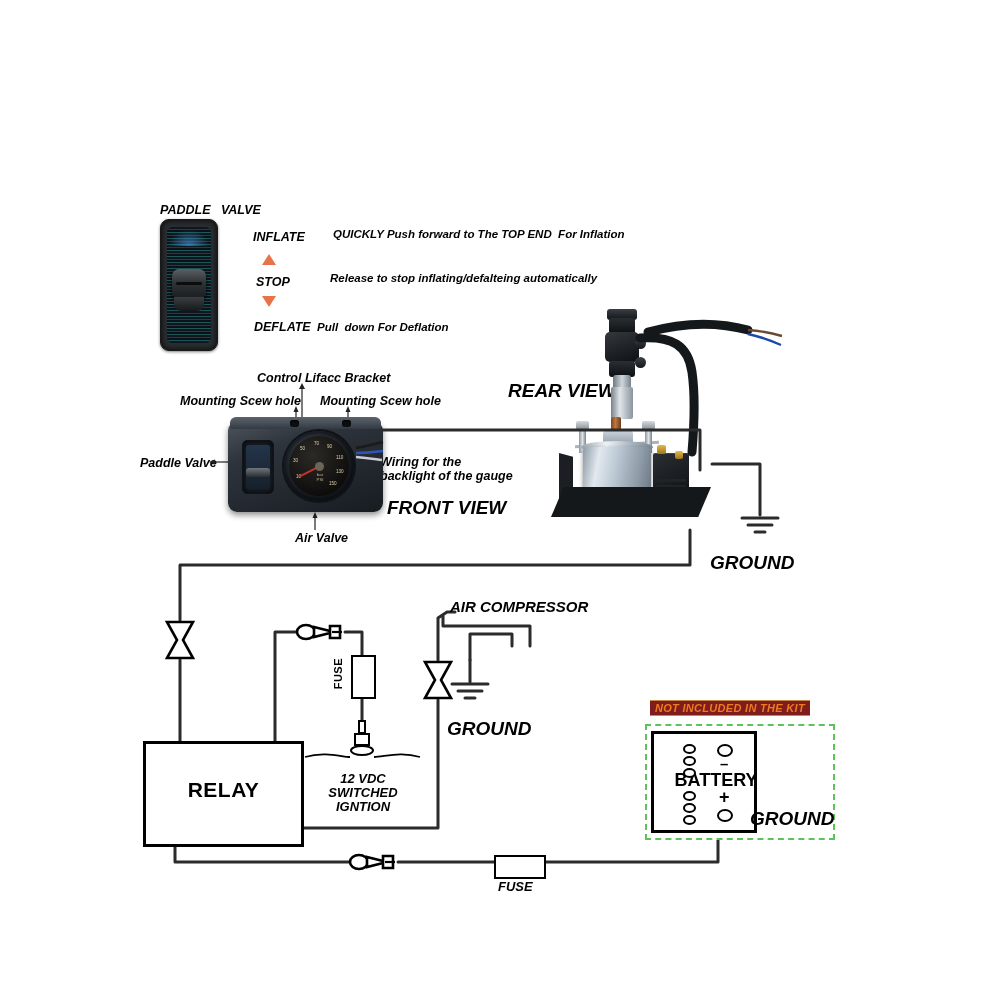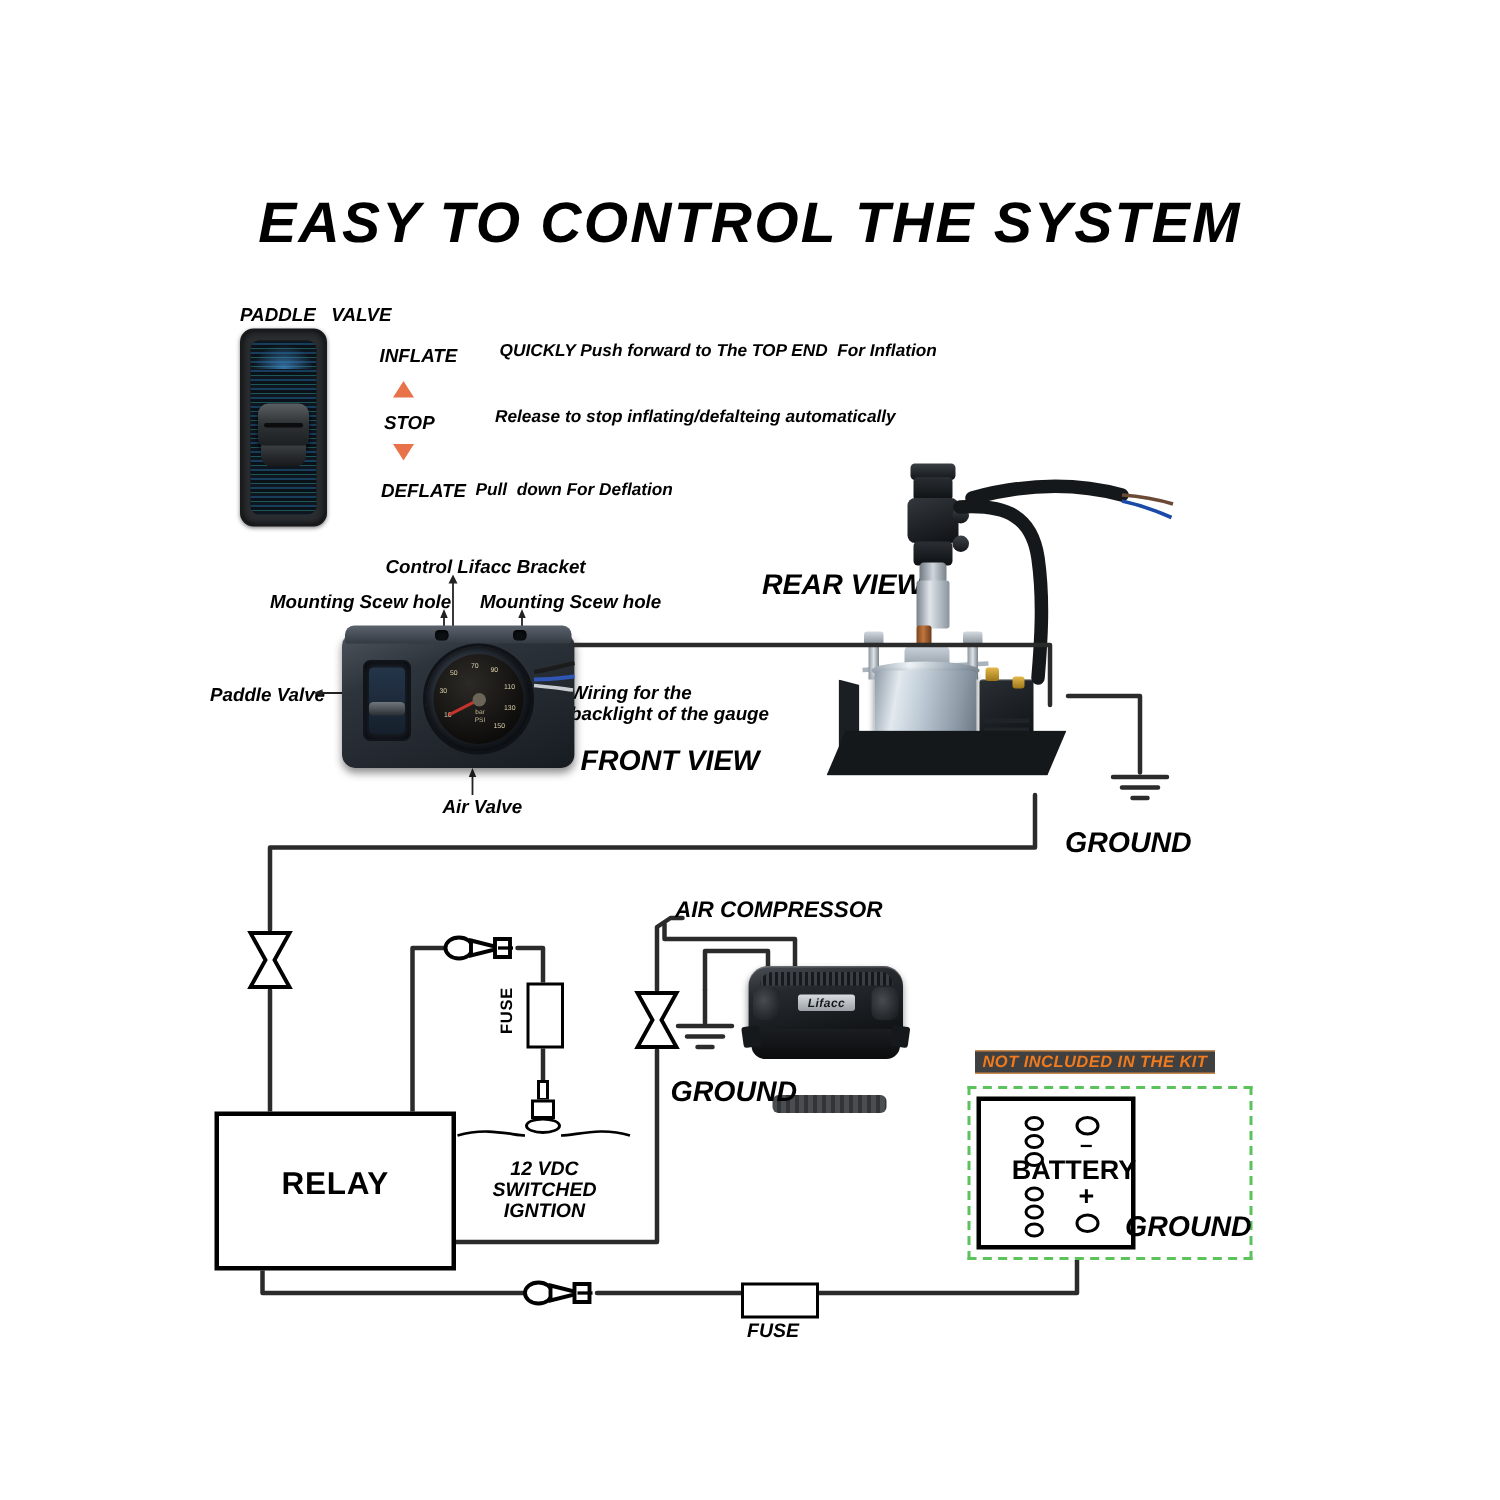--- a/index.html
+++ b/index.html
@@ -127,21 +127,21 @@
         font-size:21px;font-weight:bold;font-style:normal;letter-spacing:.5px;}
 
   
   #battbox{left:645px;top:724px;width:186px;height:112px;
         border:2px dashed #5cc25c;background:#fff;}
   #batt{left:651px;top:731px;width:100px;height:96px;border:3px solid #000;background:#fff;}
   #batt .name{position:absolute;left:0;top:36px;width:124px;text-align:center;
         font-size:18px;font-weight:bold;font-style:normal;}
   .cell{position:absolute;width:13px;height:10px;border:2px solid #000;border-radius:50%;
         background:#fff;box-sizing:border-box;}
-  #notinc{left:650px;top:700px;padding:1px 5px;background:#404040;
+  #notinc{left:650px;top:700px;padding:1px 5px;background:#7f1d1d;
         color:#f07a1e;font-size:11px;font-weight:bold;font-style:italic;
         letter-spacing:.3px;white-space:nowrap;
         border-top:1px solid #c98a4b;border-bottom:1px solid #c98a4b;}
 
   
   #fuseV{left:351px;top:655px;width:21px;height:40px;border:2.5px solid #000;background:#fff;}
   #fuseH{left:494px;top:855px;width:48px;height:20px;border:2.5px solid #000;background:#fff;}
   #fuseVlabel{left:332px;top:658px;font-size:11px;font-weight:bold;font-style:normal;
         writing-mode:vertical-rl;transform:rotate(180deg);letter-spacing:.5px;}
 
@@ -180,21 +180,20 @@
   #comp .footL{position:absolute;left:-4px;top:40px;width:12px;height:14px;
         background:#16191c;border-radius:2px;transform:rotate(-8deg);}
   #comp .footR{position:absolute;left:95px;top:40px;width:12px;height:14px;
         background:#16191c;border-radius:2px;transform:rotate(8deg);}
 </style>
 </head>
 <body>
 
 <div class="stage">
 
-  <div class="abs" id="title">EASY TO CONTROL THE SYSTEM</div>
 
   <div class="abs t12" style="left:160px;top:203px;">PADDLE   VALVE</div>
 
   <div class="abs" id="rocker">
     <div class="well">
       <div class="stripes"></div>
       <div class="glowtop"></div>
       <div class="paddle"></div>
       <div class="paddle2"></div>
     </div>
@@ -389,33 +388,20 @@
     </g>
 
     <path d="M356,661 C366,668 352,682 362,689" stroke="#000" stroke-width="2.2" fill="none"></path>
     <path d="M500,870 C510,860 526,872 536,861" stroke="#000" stroke-width="2.2" fill="none"></path>
 
     <path d="M305,757 C325,751 342,757 350,757" stroke="#000" stroke-width="1.8" fill="none"></path>
     <path d="M374,757 C384,757 400,751 420,757" stroke="#000" stroke-width="1.8" fill="none"></path>
   </svg>
 
   <div class="abs t15" style="left:450px;top:598px;">AIR COMPRESSOR</div>
-  <div class="abs" id="comp">
-    <div class="shell">
-      <div class="vents"></div>
-      <div class="sideL"></div>
-      <div class="sideR"></div>
-      <div class="badge">Lifacc</div>
-    </div>
-    <div class="base">
-      <div class="vents2"></div>
-    </div>
-    <div class="footL"></div>
-    <div class="footR"></div>
-  </div>
   <div class="abs t13" style="left:447px;top:718px;">GROUND</div>
 
   <div class="abs" id="relay">
     <span>RELAY</span>
   </div>
 
   <div class="abs" id="fuseV"></div>
   <div class="abs" id="fuseVlabel">FUSE</div>
   <div class="abs" id="fuseH"></div>
   <div class="abs" style="left:498px;top:879px;font-size:13px;font-weight:bold;font-style:italic;">FUSE</div>

